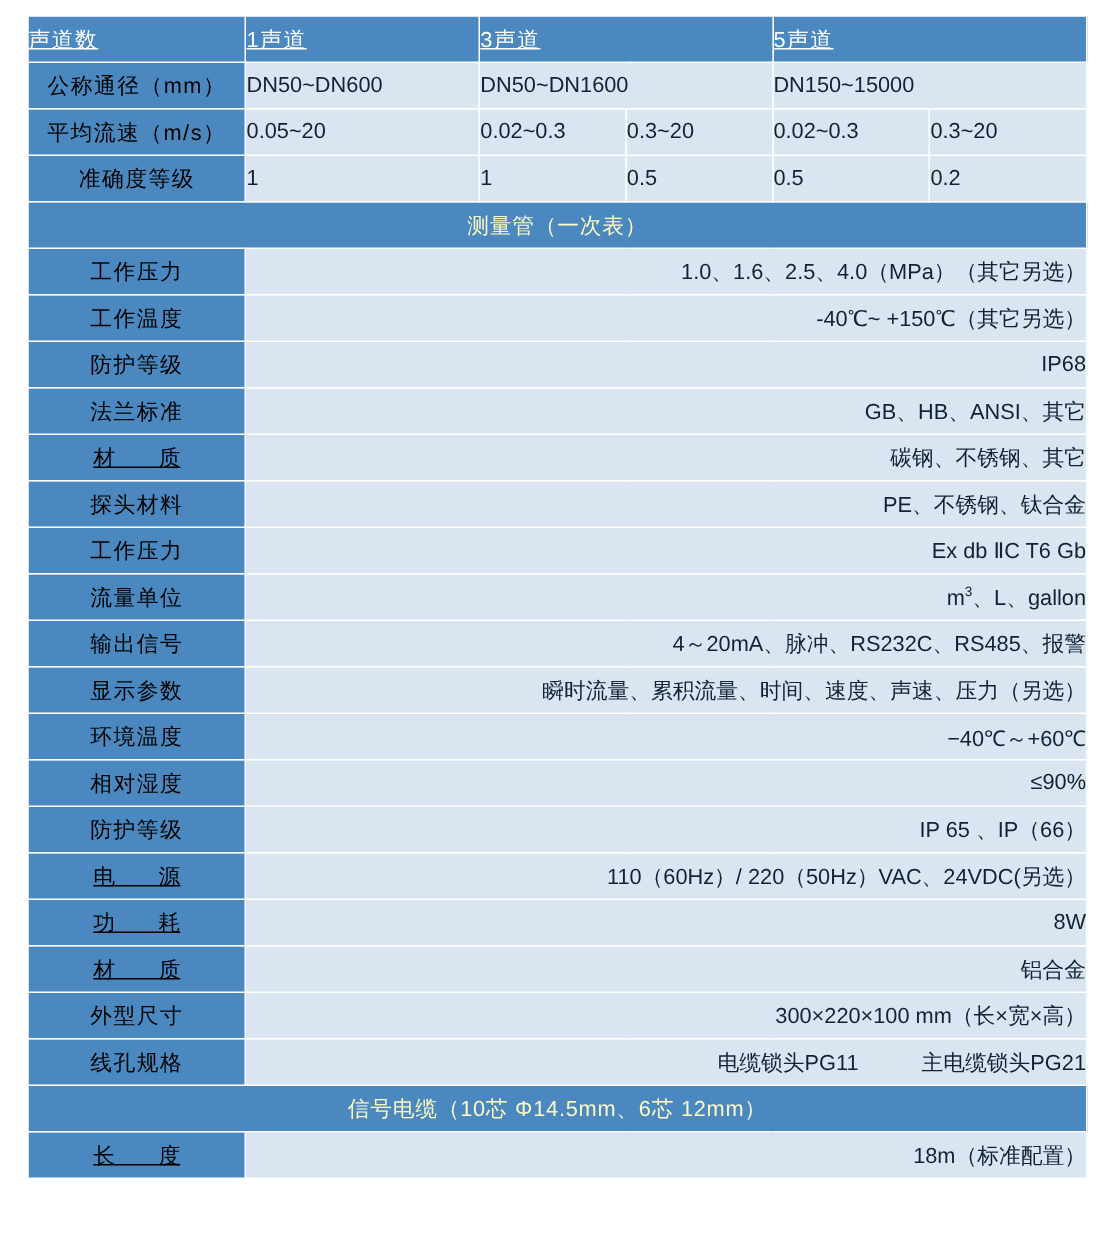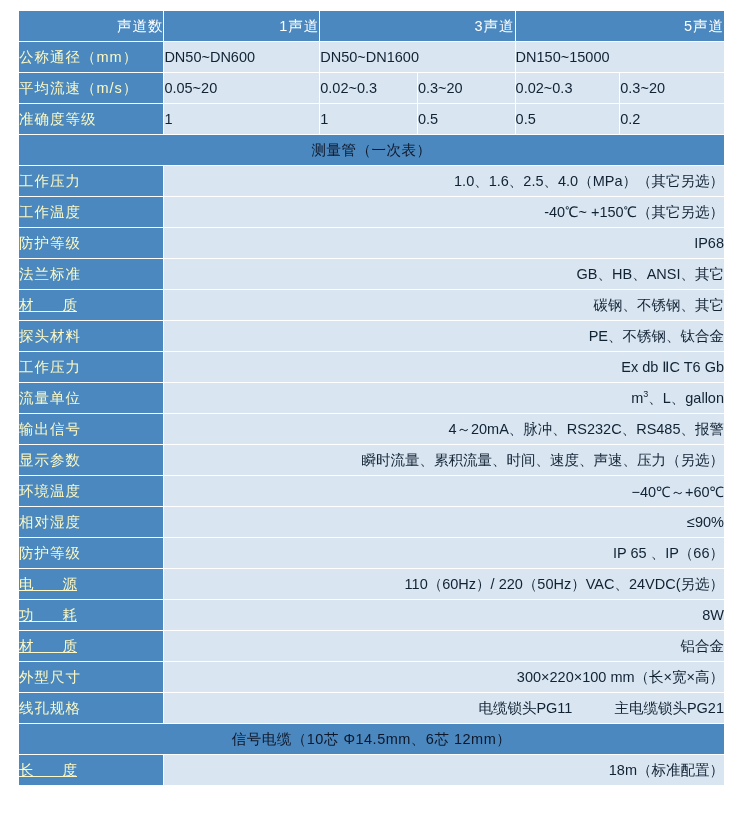--- a/index.html
+++ b/index.html
@@ -22,21 +22,22 @@
   #spec-table td {
     border: 1px solid #ffffff;
     padding: 0;
     height: 30px;
     font-size: 14.5px;
     vertical-align: middle;
   }
   
   td.label {
     background: #4a88bf;
-    color: #fef9c3;
+    color: #000000;
+    text-align: center;
     letter-spacing: 1px;
     font-size: 14px;
     width: 125px;
   }
   td.label.wide-space {
     letter-spacing: 0;
     text-decoration: underline;
   }
   
   td.val {
@@ -46,31 +47,32 @@
     text-align: right;
     font-size: 14.5px;
   }
   td.val.center {
     text-align: left;
     padding-left: 0;
   }
   
   td.band {
     background: #4a88bf;
-    color: #0f172a;
+    color: #fef9c3;
     text-align: center;
     font-size: 14.5px;
     letter-spacing: 0.5px;
   }
   td.hdr {
     background: #4a88bf;
     color: #ffffff;
-    text-align: right;
+    text-align: left;
     font-size: 14.5px;
     letter-spacing: 1px;
+    text-decoration: underline;
   }
   sup {
     font-size: 9px;
     vertical-align: super;
   }
   .gap {
     display: inline-block;
     width: 42px;
   }
 </style>

